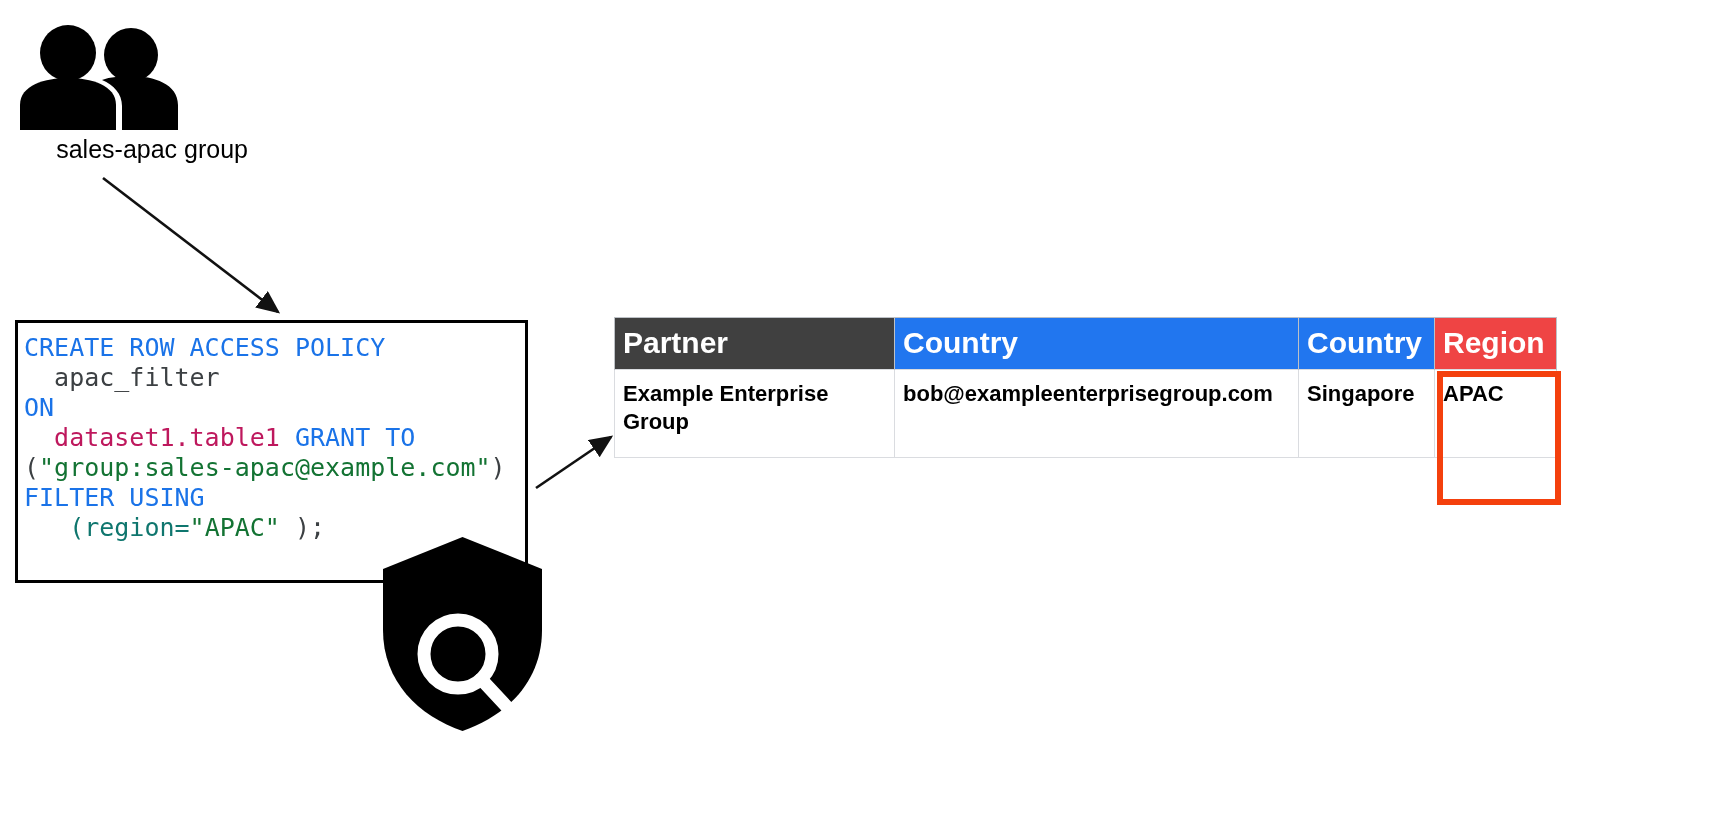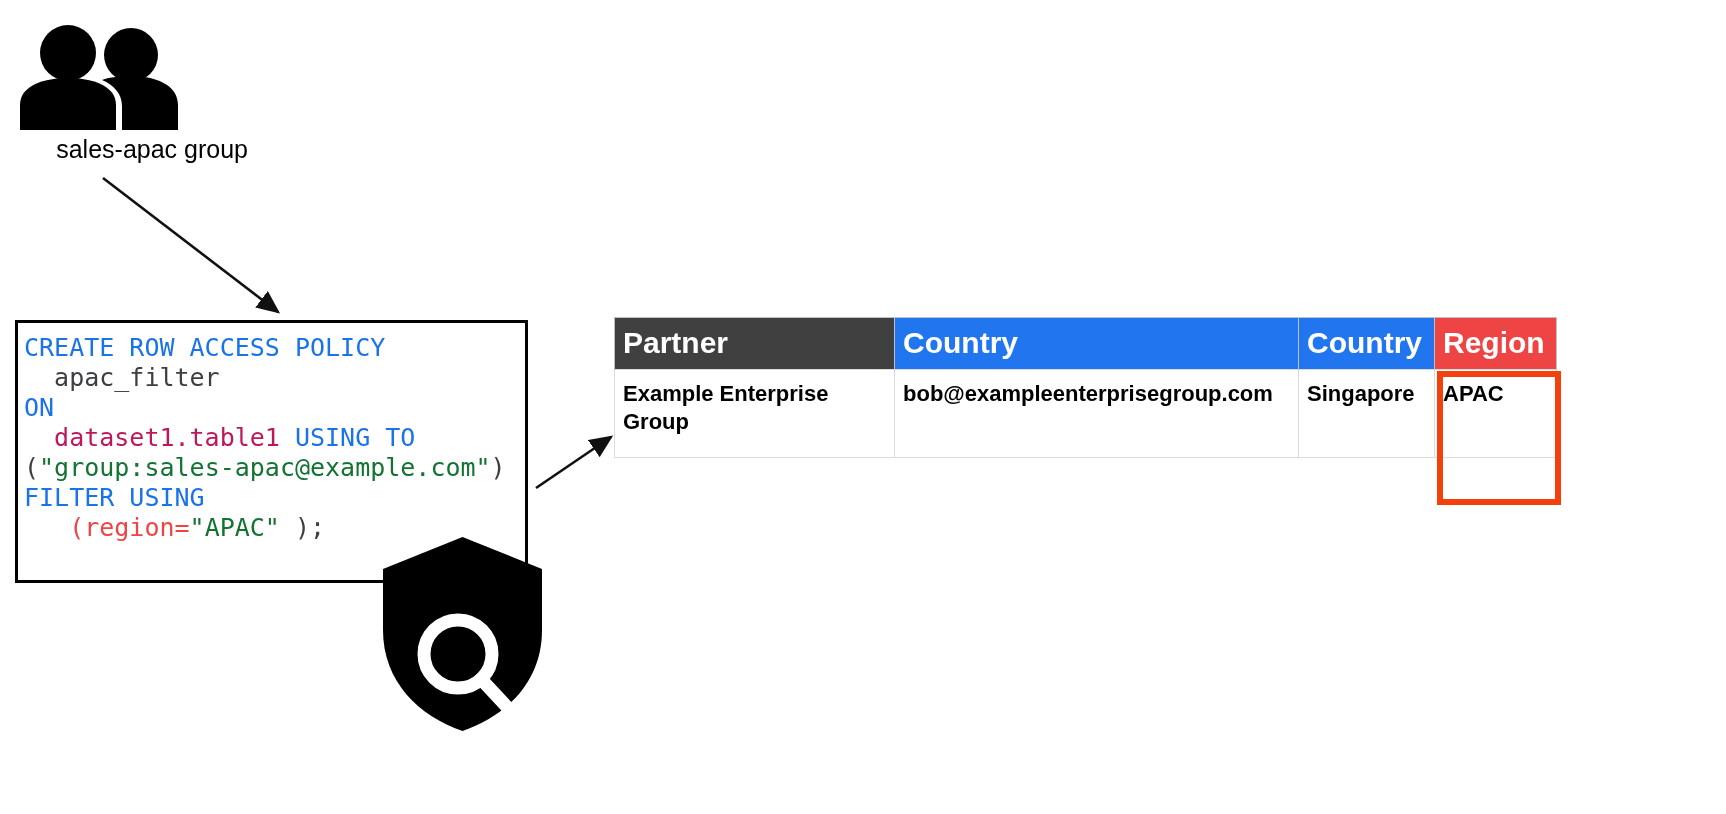--- a/index.html
+++ b/index.html
@@ -170,24 +170,24 @@
 </svg>
 
 <svg id="arrow-code-to-table" xmlns="http://www.w3.org/2000/svg" aria-hidden="true">
   <line x1="536" y1="488" x2="611" y2="437" stroke="#111111" stroke-width="2.6" marker-end="url(#ah2)"></line>
 </svg>
 
 <div id="code-box">
   <pre id="code-text"><span class="kw" style="color: rgb(26, 115, 232);">CREATE ROW ACCESS POLICY</span>
 <span class="pln" style="color: rgb(60, 64, 67);">  apac_filter</span>
 <span class="kw" style="color: rgb(26, 115, 232);">ON</span>
-<span class="pln" style="color: #be185d;">  dataset1.table1 </span><span class="kw" style="color: rgb(26, 115, 232);">USING TO</span>
+<span class="pln" style="color: #be185d;">  dataset1.table1 </span><span class="kw" style="color: rgb(26, 115, 232);">GRANT TO</span>
 <span class="pln" style="color: rgb(60, 64, 67);">(</span><span class="str" style="color: rgb(19, 115, 51);">"group:sales-apac@example.com"</span><span class="pln" style="color: rgb(60, 64, 67);">)</span>
 <span class="kw" style="color: rgb(26, 115, 232);">FILTER USING</span>
-<span class="pln" style="color: #ef4444;">   (region=</span><span class="str" style="color: rgb(19, 115, 51);">"APAC"</span><span class="pln" style="color: rgb(60, 64, 67);"> );</span></pre>
+<span class="pln" style="color: #0f766e;">   (region=</span><span class="str" style="color: rgb(19, 115, 51);">"APAC"</span><span class="pln" style="color: rgb(60, 64, 67);"> );</span></pre>
 </div>
 
 <div id="shield-node">
   <svg id="shield-icon" viewBox="0 0 165 200" xmlns="http://www.w3.org/2000/svg" aria-hidden="true">
     <path d="M82.5 3 L162 35 L162 96 C162 148 126 182 82.5 197 C39 182 3 148 3 96 L3 35 Z" fill="#000000"></path>
     <circle cx="78" cy="120" r="34" fill="none" stroke="#ffffff" stroke-width="13"></circle>
     <line x1="101" y1="145" x2="128" y2="174" stroke="#ffffff" stroke-width="13" stroke-linecap="round"></line>
   </svg>
 </div>
 

